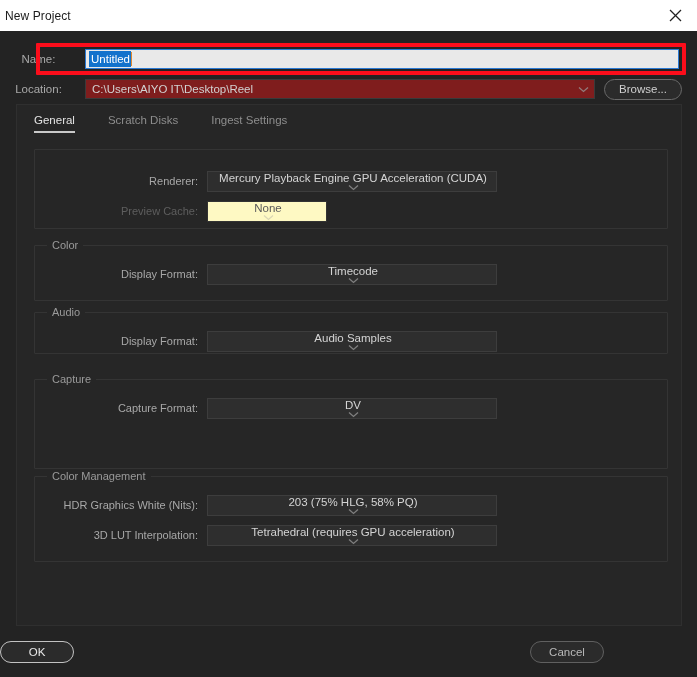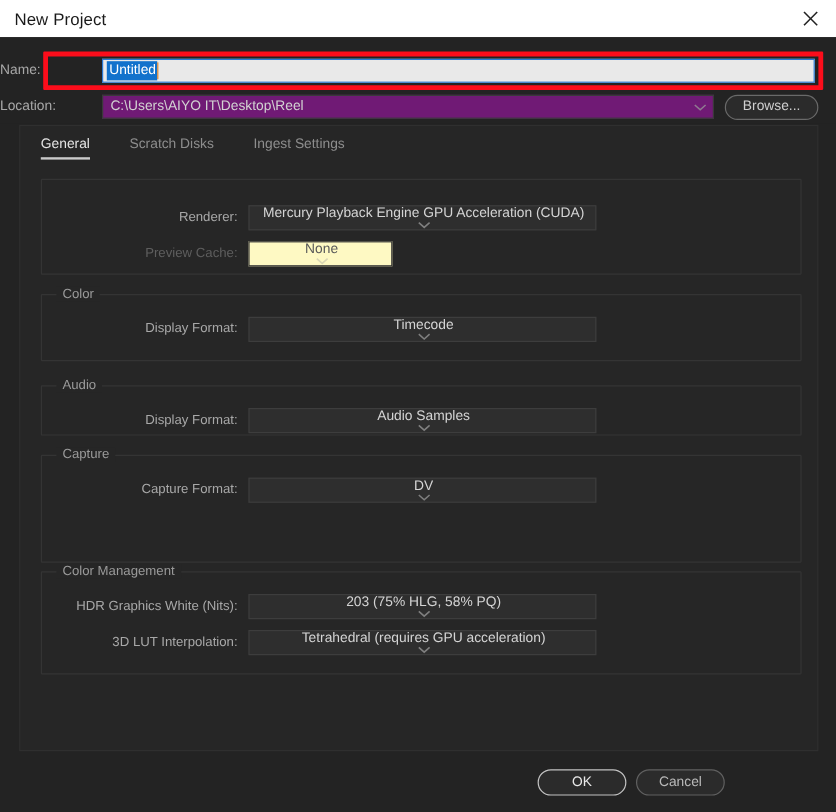--- a/index.html
+++ b/index.html
@@ -24,23 +24,23 @@
     position: absolute;
     left: 0; top: 0;
     width: 697px;
     height: 31px;
     background: #ffffff;
     display: flex;
     align-items: center;
     justify-content: space-between;
   }
   .titlebar-title {
-    font-size: 14px;
+    font-size: 12px;
     color: #1a1a1a;
-    padding-left: 12px;
+    padding-left: 5px;
     letter-spacing: 0.1px;
     user-select: none;
   }
   .titlebar-close {
     width: 44px;
     height: 31px;
     display: flex;
     align-items: center;
     justify-content: center;
     cursor: default;
@@ -74,21 +74,21 @@
     display: flex;
     align-items: center;
     height: 20px;
   }
   .row-name { left: 0; top: 18px; width: 697px; }
   .row-location { left: 0; top: 48px; width: 697px; }
 
   .field-label {
     font-size: 11.5px;
     color: #a8a8a8;
-    text-align: left;
+    text-align: center;
     padding-right: 8px;
     user-select: none;
     white-space: nowrap;
   }
   .lbl-w { width: 85px; }
 
   .name-input {
     width: 594px;
     height: 20px;
     background: #e9e9e9;
@@ -109,21 +109,21 @@
     display: inline-block;
     width: 1px;
     height: 14px;
     background: #e0882f;
     margin-left: 0px;
   }
 
   .location-select {
     width: 510px;
     height: 20px;
-    background: #701a75;
+    background: #7f1d1d;
     border: 1px solid #3a3a3a;
     display: flex;
     align-items: center;
     justify-content: space-between;
     padding: 0 5px 0 6px;
     font-size: 11.5px;
     color: #d2d2d2;
   }
 
   .browse-btn {
@@ -190,21 +190,21 @@
     background: #262626;
     padding: 0 5px;
     font-size: 11px;
     color: #9a9a9a;
     user-select: none;
     white-space: nowrap;
   }
 
   .fs-render   { top: 44px;  height: 80px; }
   .fs-video    { top: 140px; height: 56px; }
-  .fs-audio    { top: 216px; height: 42px; }
+  .fs-audio    { top: 207px; height: 42px; }
   .fs-capture  { top: 274px; height: 90px; }
   .fs-color    { top: 371px; height: 86px; }
 
   .ctl-row {
     position: absolute;
     display: flex;
     align-items: center;
     height: 22px;
     left: 0;
   }
@@ -242,21 +242,21 @@
   .dd.disabled .chev { opacity: 0.35; }
 
   
   .footer {
     position: absolute;
     left: 0;
     top: 638px;
     width: 622px;
     height: 28px;
     display: flex;
-    justify-content: flex-end;
+    justify-content: space-between;
     align-items: center;
     padding-right: 18px;
   }
   .btn {
     height: 22px;
     border-radius: 11px;
     font-size: 11.5px;
     display: flex;
     align-items: center;
     justify-content: center;

